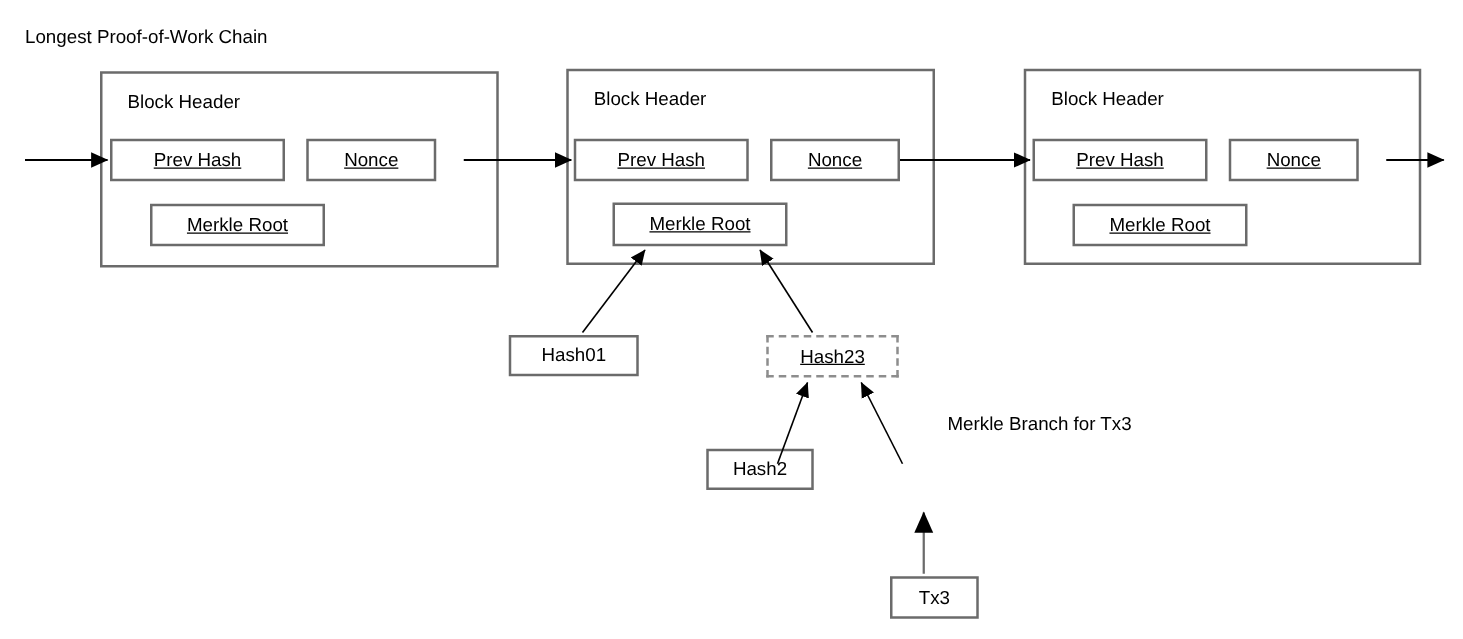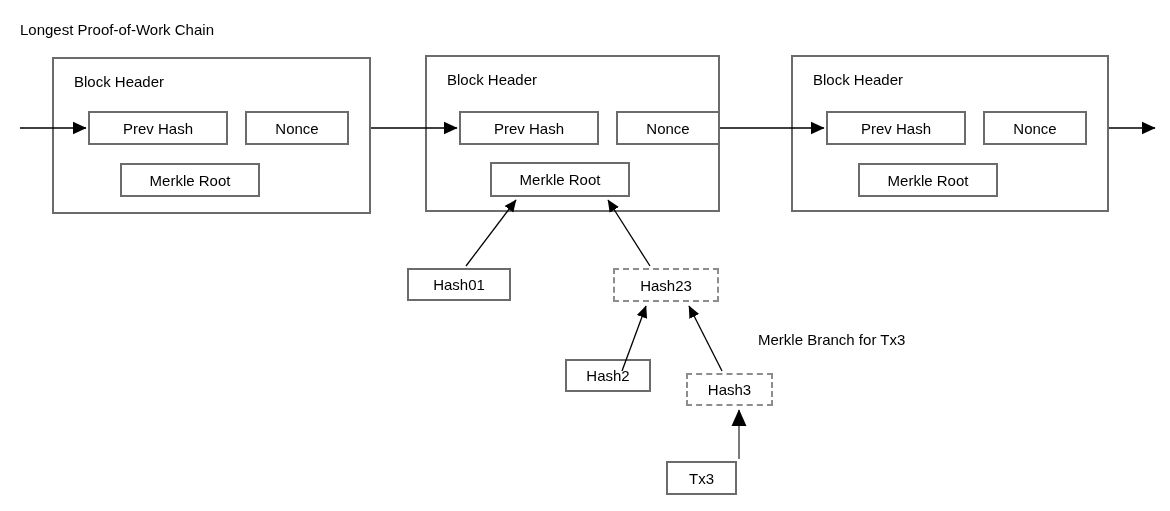--- a/index.html
+++ b/index.html
@@ -34,40 +34,42 @@
     font-size: 15px;
     line-height: 17px;
     white-space: nowrap;
     color: #000;
   }
   .block {
     position: absolute;
     box-sizing: border-box;
     border: 2px solid #6b6b6b;
     background: transparent;
+    margin-left: 28px;
   }
   .block-title {
     position: absolute;
     left: 20px;
     top: 14px;
     font-size: 15px;
     line-height: 17px;
     white-space: nowrap;
   }
   .field-box {
     position: absolute;
     box-sizing: border-box;
     border: 2px solid #6b6b6b;
     background: #ffffff;
     display: flex;
     align-items: center;
     justify-content: center;
     font-size: 15px;
     line-height: 17px;
     white-space: nowrap;
+    text-decoration: underline;
   }
   .hash-box {
     position: absolute;
     box-sizing: border-box;
     background: #ffffff;
     display: flex;
     align-items: center;
     justify-content: center;
     font-size: 15px;
     line-height: 17px;
@@ -103,27 +105,26 @@
 
   <div class="block" style="left:791px; top:55px; width:318px; height:157px;">
     <div class="block-title">Block Header</div>
   </div>
   <div class="field-box" style="left:826px; top:111px; width:140px; height:34px;">Prev Hash</div>
   <div class="field-box" style="left:983px; top:111px; width:104px; height:34px;">Nonce</div>
   <div class="field-box" style="left:858px; top:163px; width:140px; height:34px;">Merkle Root</div>
 
   <div class="hash-box solid" style="left:407px; top:268px; width:104px; height:33px;">Hash01</div>
 
-  <div class="hash-box dashed" style="left:613px; top:268px; width:106px; height:34px;">Hash23</div>
+  <div class="hash-box dashed" style="left:613px; top:268px; width:106px; height:34px;text-decoration:underline;">Hash23</div>
 
   <div class="hash-box solid" style="left:565px; top:359px; width:86px; height:33px;">Hash2</div>
 
-  <div class="hash-box dashed" style="left:686px; top:373px; width:87px; height:33px;">Hash3</div>
 
-  <div class="hash-box solid" style="left:666px; top:461px; width:71px; height:34px;">Tx3</div>
+  <div class="hash-box solid" style="left:712px; top:461px; width:71px; height:34px;">Tx3</div>
 
   <div class="label-free" style="left:758px; top:331px;">Merkle Branch for Tx3</div>
 
   <svg class="arrows" viewBox="0 0 1170 511">
     <defs>
       <marker id="ah" markerWidth="9" markerHeight="9" refX="8.2" refY="4.5" orient="auto" markerUnits="strokeWidth">
         <path d="M0,0.6 L8.6,4.5 L0,8.4 z" fill="#000000"></path>
       </marker>
       <marker id="ah2" markerWidth="10" markerHeight="10" refX="9" refY="5" orient="auto" markerUnits="strokeWidth">
         <path d="M0,0.8 L9.4,5 L0,9.2 z" fill="#000000"></path>

